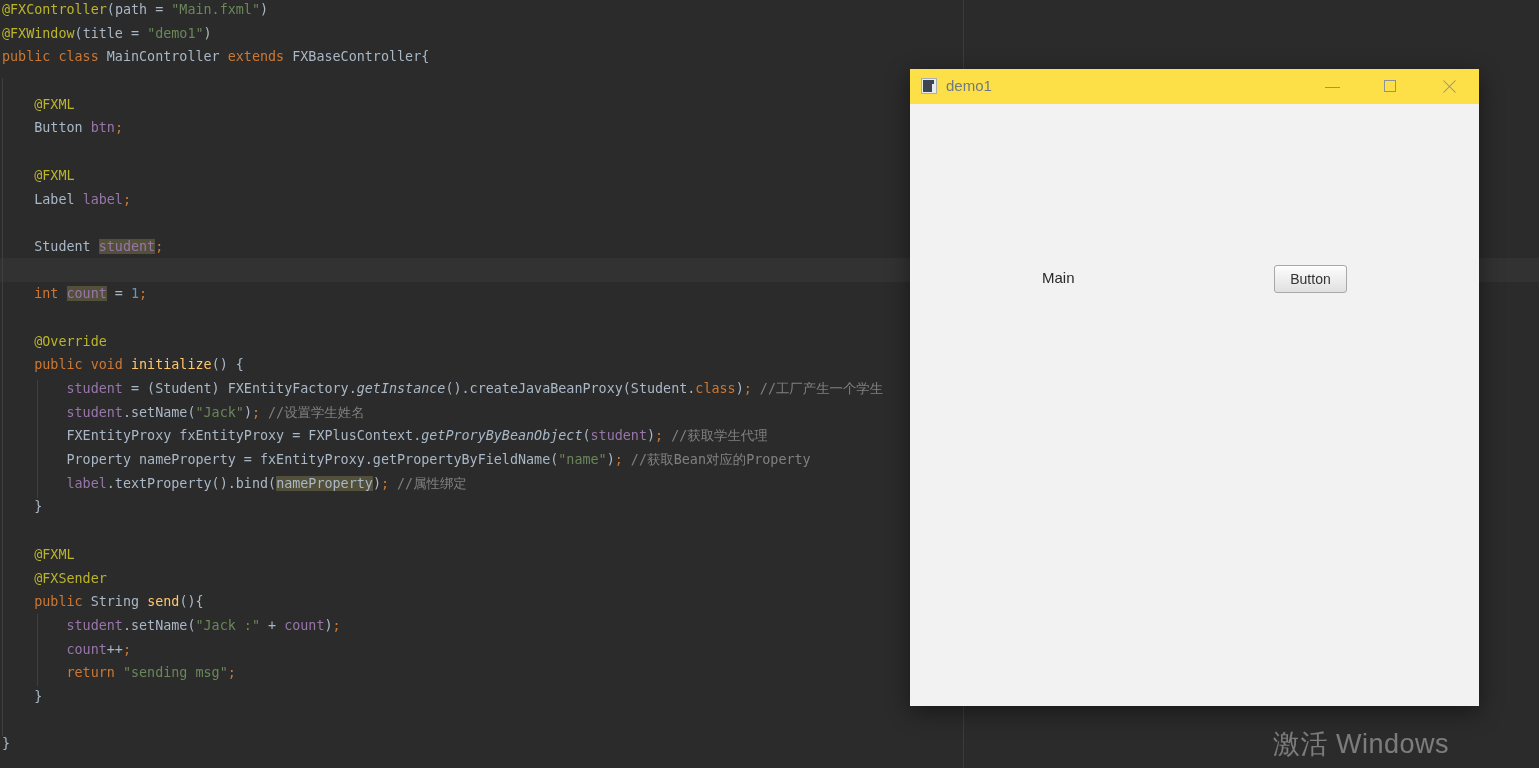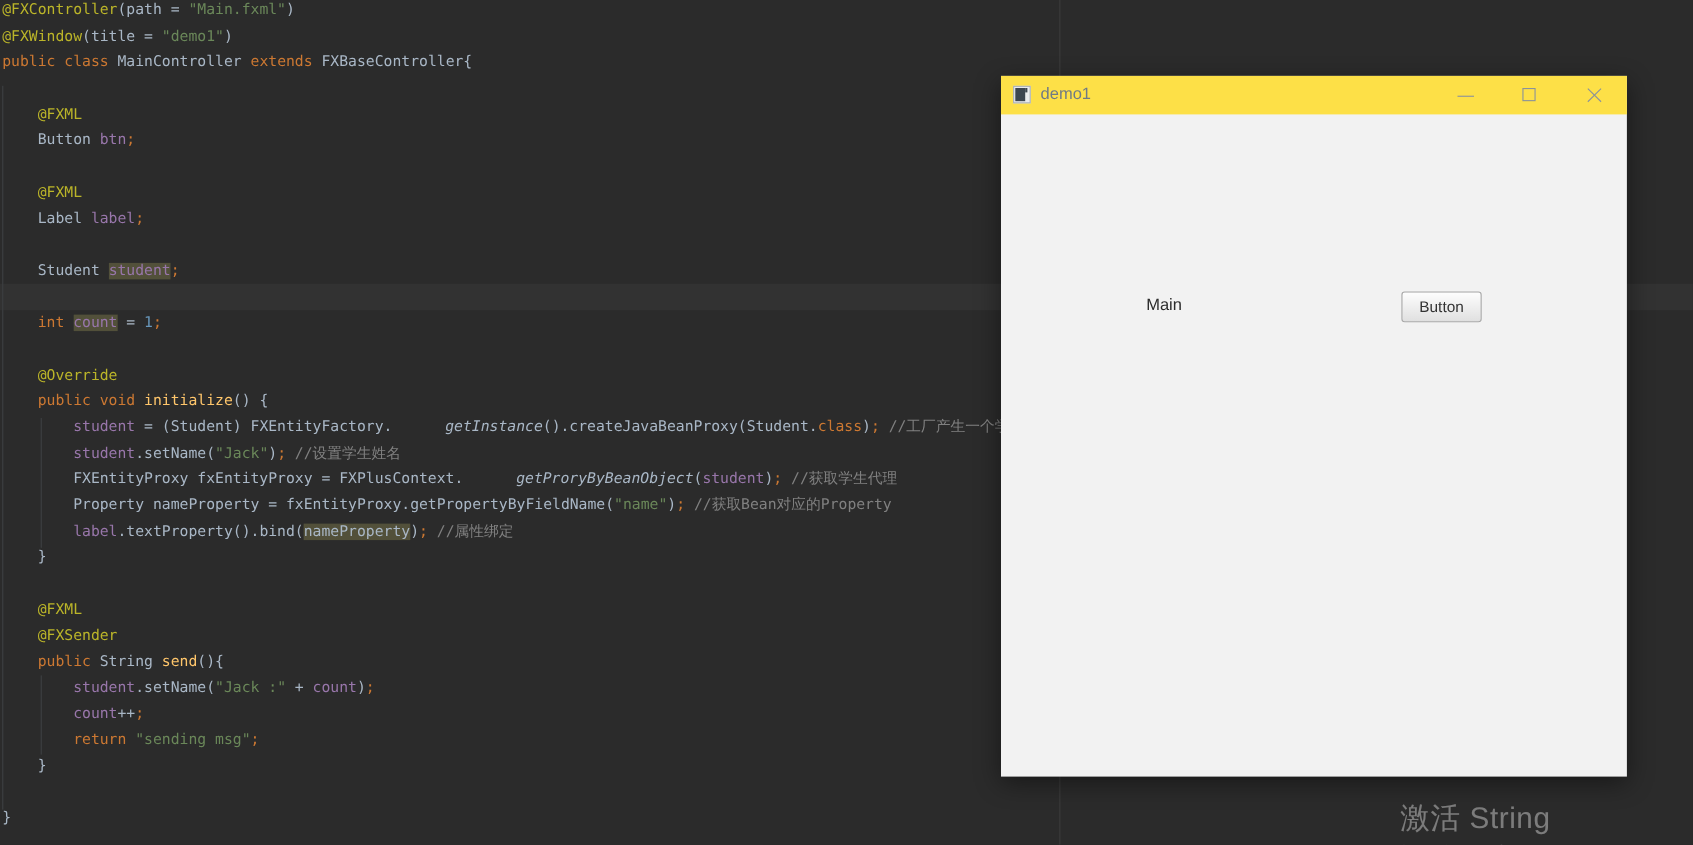--- a/index.html
+++ b/index.html
@@ -24,21 +24,21 @@
   .indent-guide{
     position:absolute;width:1px;background:#3d4042;
   }
   .code-lines{
     position:absolute;left:2px;top:-2px;width:1530px;
     font-family:"DejaVu Sans Mono","Liberation Mono",monospace;
     font-size:13.4px;line-height:23.7px;
     white-space:pre;
   }
   .code-line{height:23.7px;}
-  .seg-i{font-style:italic;margin-left:48px;}
+  .seg-i{font-style:italic;}
   
   .app-window{
     position:absolute;left:910px;top:69px;width:569px;height:637px;
     background:#f2f2f2;
     box-shadow:0 6px 22px rgba(0,0,0,0.45);
     z-index:5;
   }
   .titlebar{
     position:absolute;left:0;top:0;width:569px;height:35px;
     background:#fde047;
@@ -123,15 +123,15 @@
       <div class="glyph-close-b"></div>
     </div>
   </div>
   <div>
     <div class="fx-label">Main</div>
     <div class="fx-button">Button</div>
   </div>
 </div>
 
 <div class="watermark">
-  <div class="l1">激活 String</div>
+  <div class="l1">激活 Windows</div>
   <div class="l2">转到“设置”以激活 Windows</div>
 </div>
 
 </body></html>

